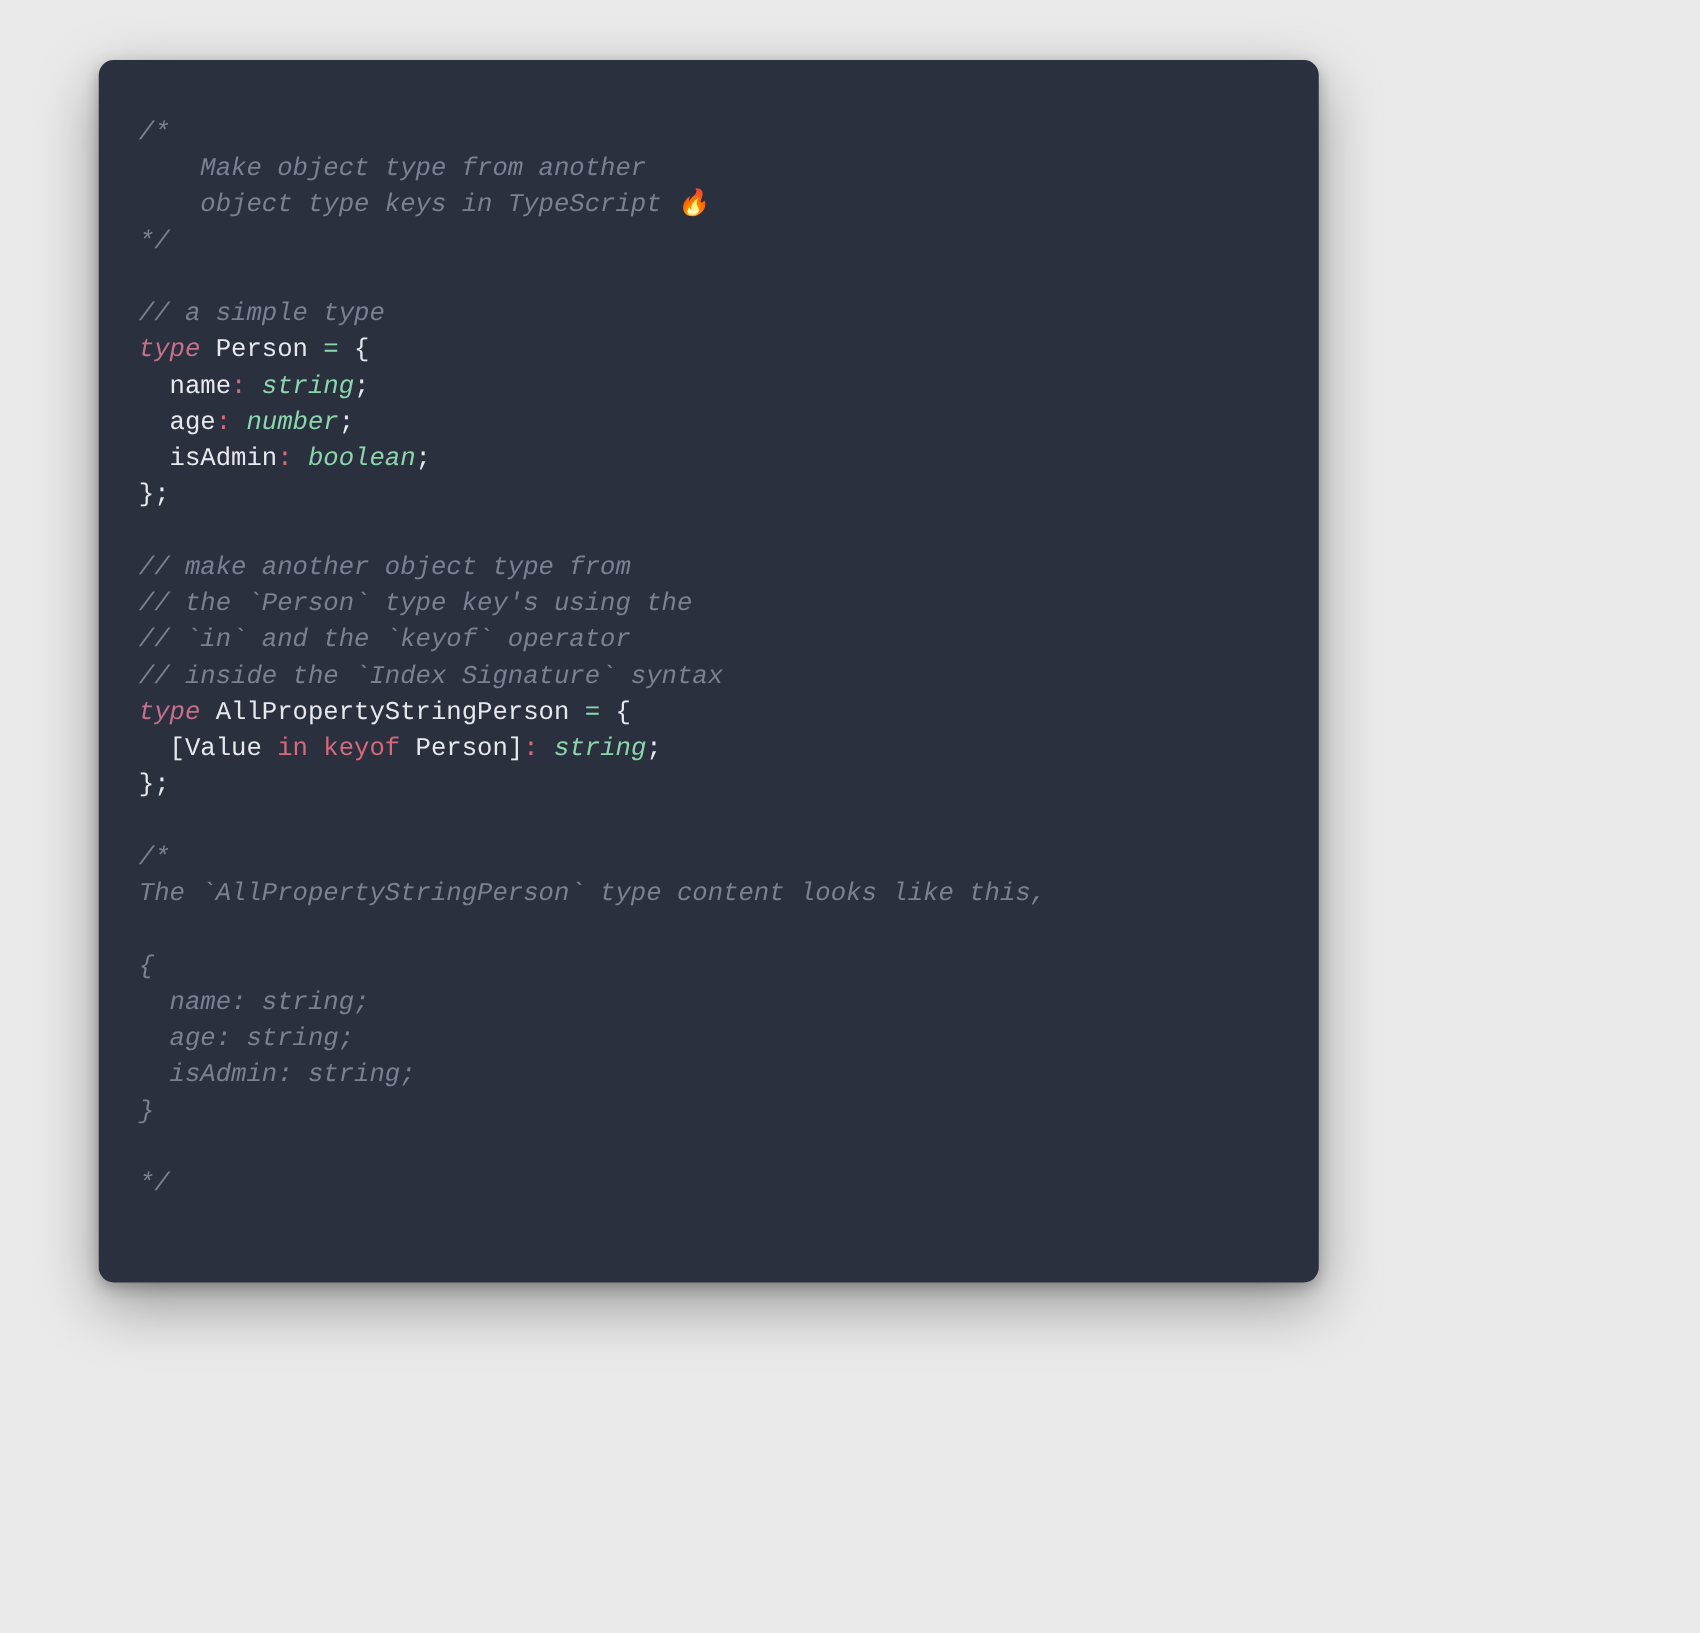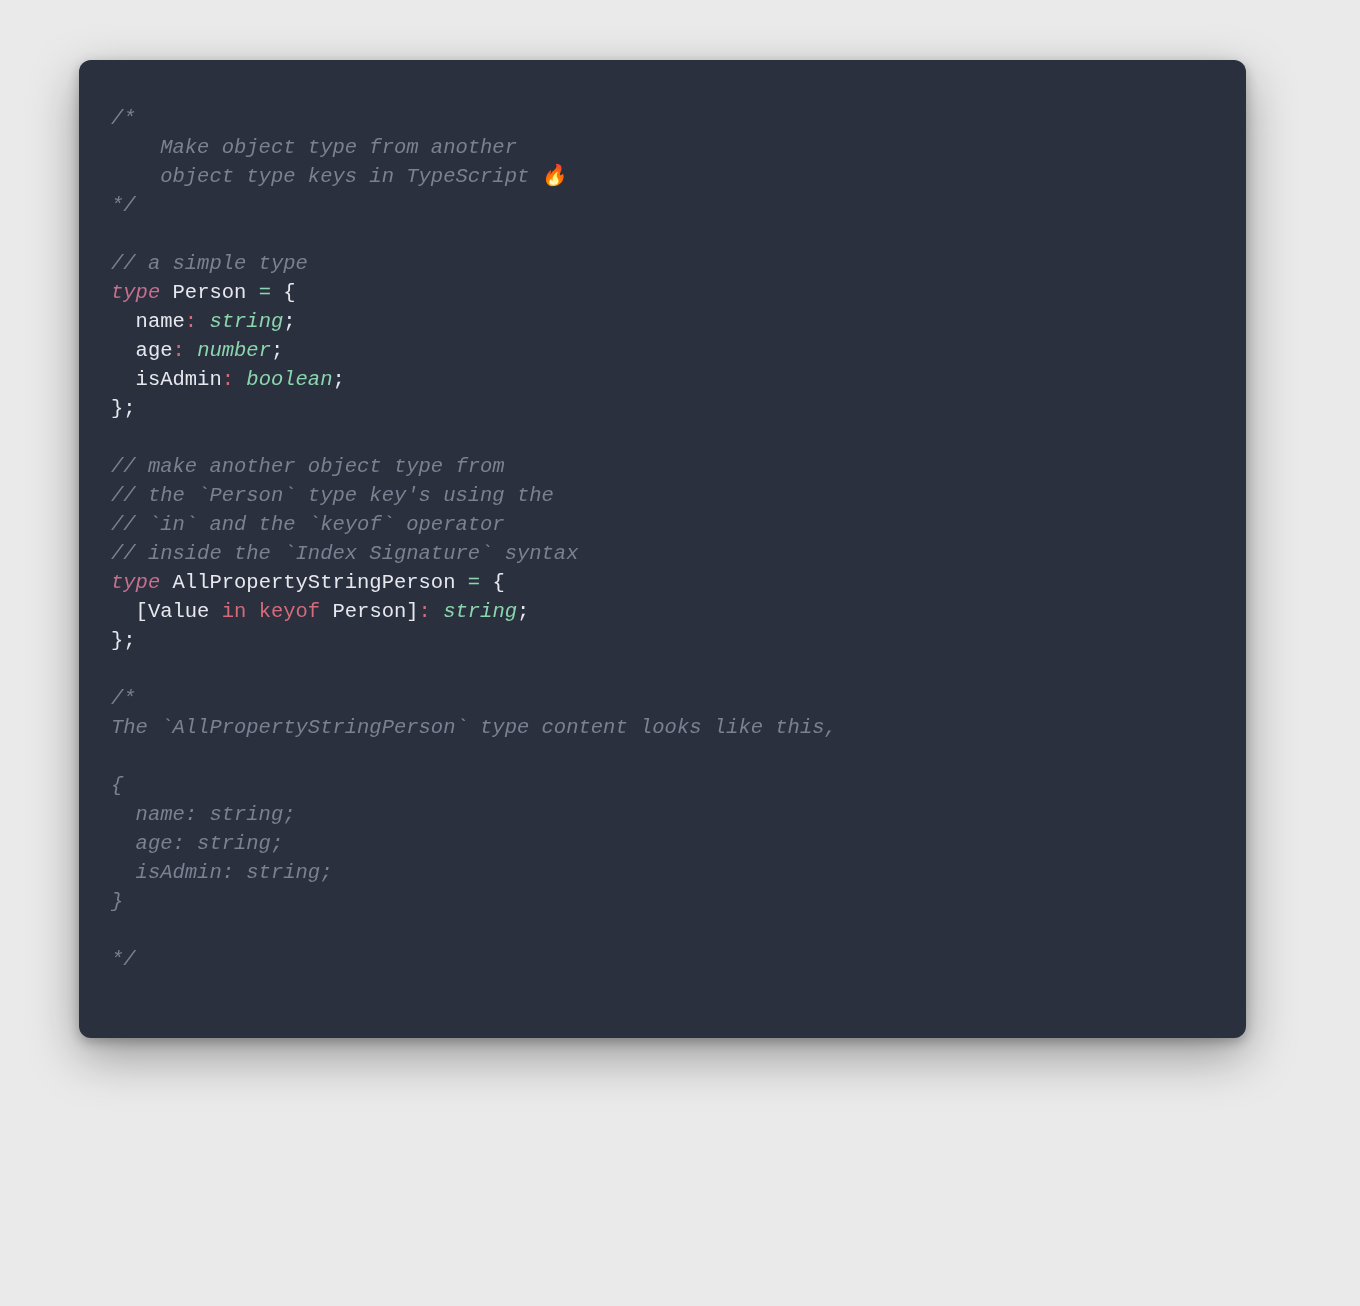--- a/index.html
+++ b/index.html
@@ -6,22 +6,22 @@
     margin: 0;
     padding: 0;
     width: 1360px;
     height: 1306px;
     background: #eaeaea;
     font-family: "SF Mono", "Menlo", "Consolas", "Liberation Mono", monospace;
   }
   .card {
     position: absolute;
     left: 79px;
-    top: 60px;
-    width: 1167px;
+    top: 48px;
+    width: 976px;
     height: 978px;
     background: #2b303f;
     border-radius: 12px;
     box-shadow: 0 18px 50px rgba(0,0,0,0.35), 0 4px 12px rgba(0,0,0,0.25);
     padding: 44px 40px 32px 32px;
     box-sizing: border-box;
   }
   pre.code {
     margin: 0;
     font-family: inherit;

